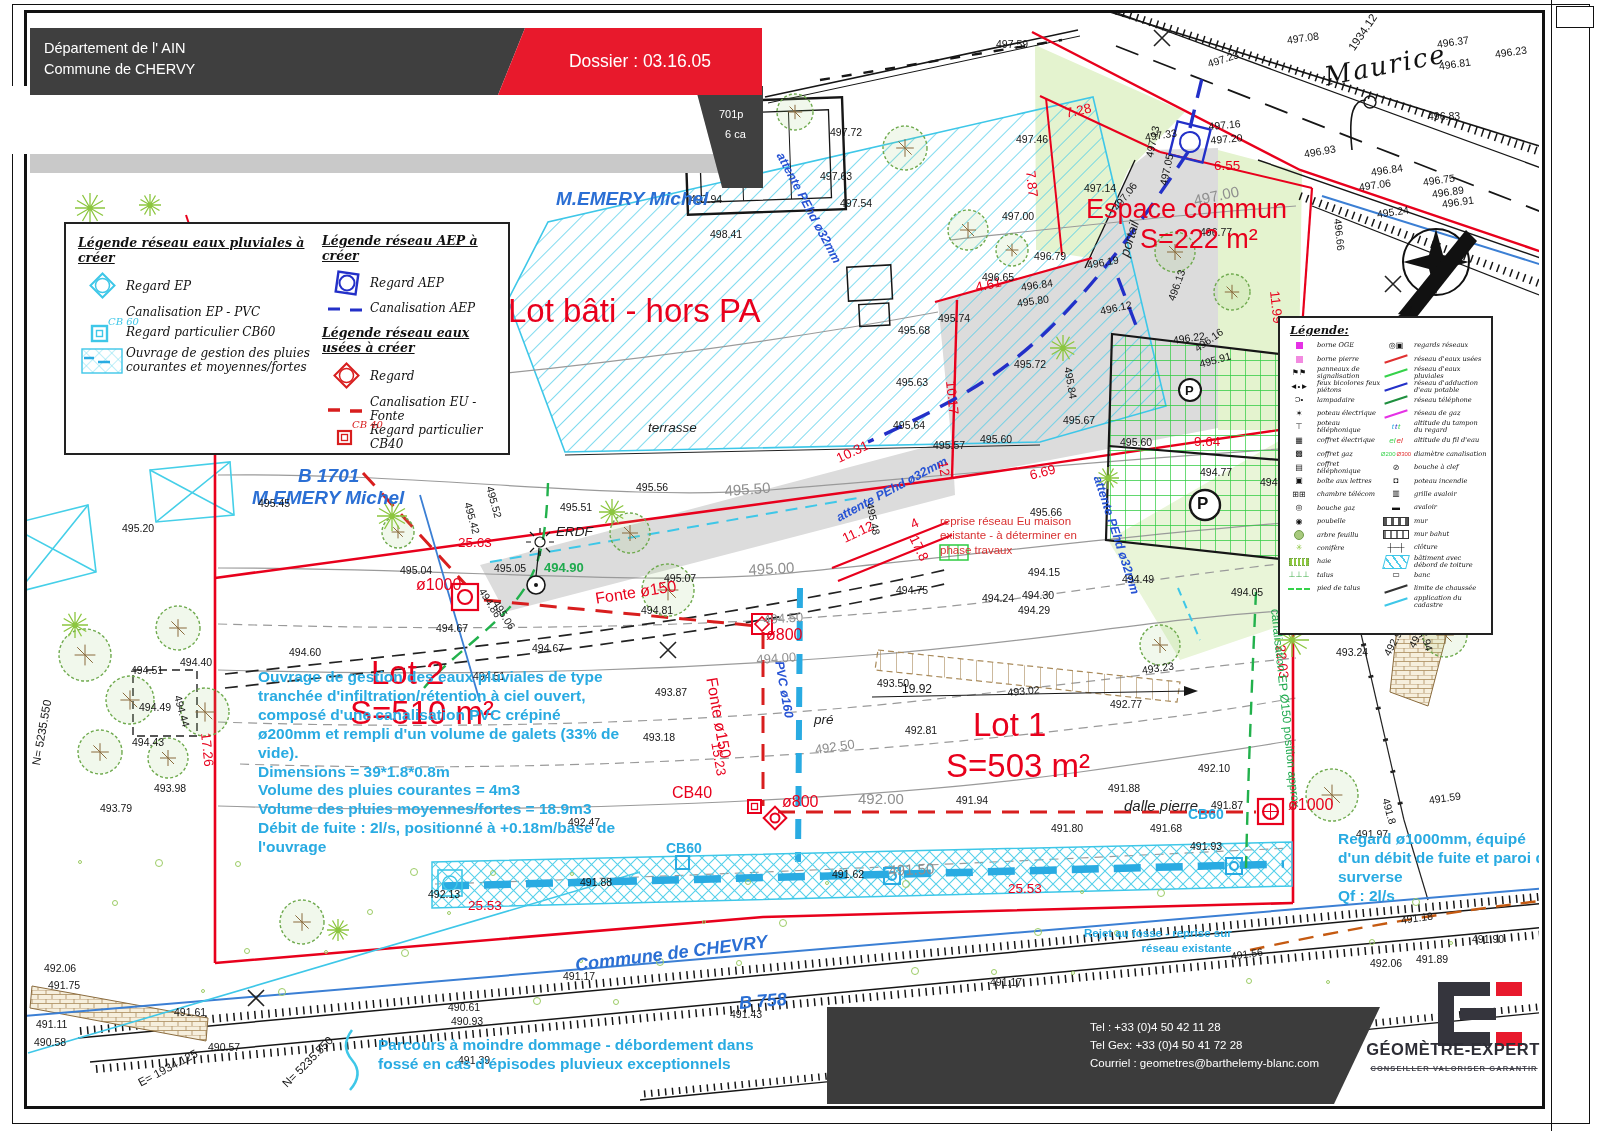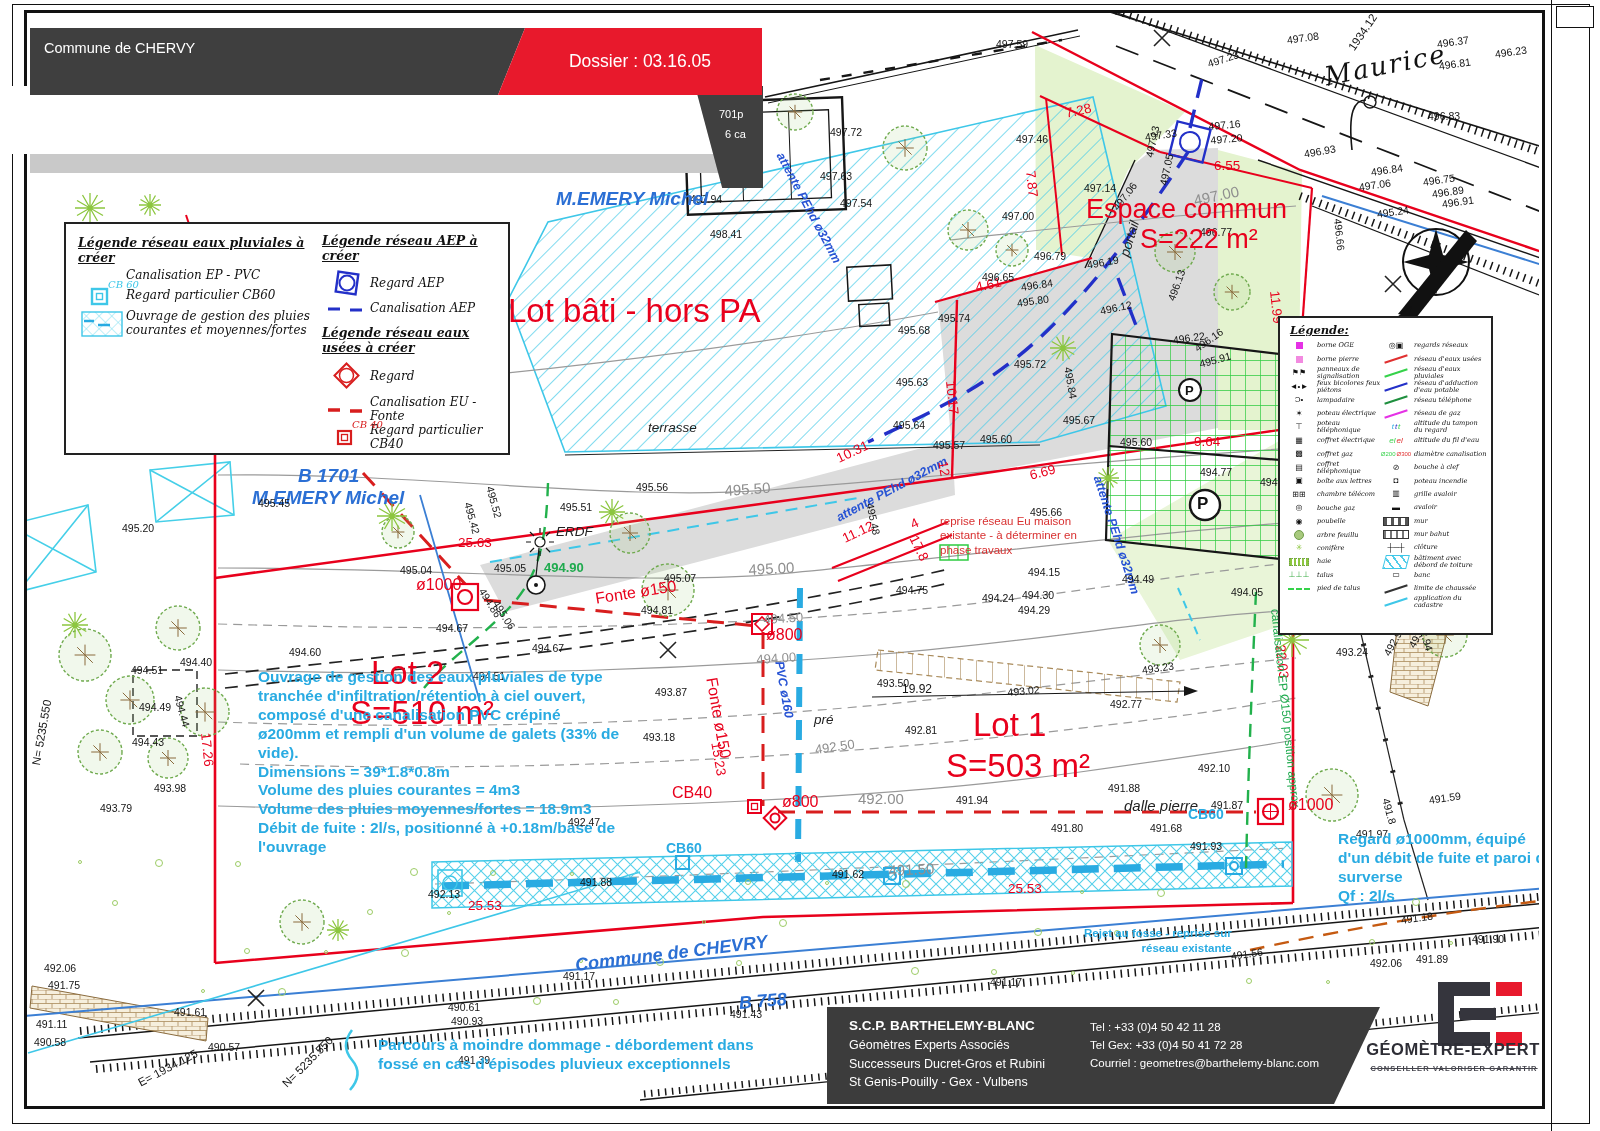--- a/index.html
+++ b/index.html
@@ -598,29 +598,41 @@
  </div>
 </div>
 
 <div class="hdr-gray"></div>
 <div class="hdr-white"></div>
 <div class="flag">
   <span style="left:24px;top:22px">701p</span>
   <span style="left:30px;top:42px">6 ca</span>
 </div>
 <div class="hdr-dark">
+  <div>Département de l' AIN</div>
   <div>Commune de CHERVY</div>
 </div>
 <div class="hdr-red">
   <div>Dossier : 03.16.05</div>
 </div>
 
 <div class="lg1">
   <div class="lg1-colA" id="lgA">
       <div class="lg1-title">Légende réseau eaux pluviales à créer</div>
+      <div class="lg1-row">
+        <span class="lg1-ic">
+          <svg width="40" height="36">
+            <g fill="none" stroke="#3ec7e8">
+              <rect x="12" y="8" width="17" height="17" stroke-width="2" transform="rotate(45 20.5 16.5)"></rect>
+              <circle cx="20.5" cy="16.5" r="7" stroke-width="1.5"></circle>
+            </g>
+          </svg>
+        </span>
+        <span class="lg1-lab">Regard EP</span>
+      </div>
       <div class="lg1-row">
         <span class="lg1-ic">
           <svg width="40" height="14"></svg>
         </span>
         <span class="lg1-lab">Canalisation EP - PVC</span>
       </div>
       <div class="lg1-row">
         <span class="lg1-ic">
           <svg width="40" height="24">
             <rect x="10" y="5" width="15" height="15" fill="none" stroke="#3ec7e8" stroke-width="2.4"></rect>
@@ -940,26 +952,20 @@
           <span class="lg2-ic">
             <span class="ric-line" style="border-top-color:#3ec7e8"></span>
           </span>
           <span class="lg2-lab">application du cadastre</span>
         </div>
       </div>
     </div>
 </div>
 
 <div class="footer">
-  <div class="ft-col1">
-    <div class="ft-name">S.C.P. BARTHELEMY-BLANC</div>
-    <div class="ft-line">Géomètres Experts Associés</div>
-    <div class="ft-line">Successeurs Ducret-Gros et Rubini</div>
-    <div class="ft-line">St Genis-Pouilly - Gex - Vulbens</div>
-  </div>
   <div class="ft-col2">
     <div class="ft-tel">Tel  : +33 (0)4 50 42 11 28</div>
     <div class="ft-tel">Tel Gex: +33 (0)4 50 41 72 28</div>
     <div class="ft-tel">Courriel : geometres@barthelemy-blanc.com</div>
   </div>
 </div>
 <div class="logo">
   <div style="left:0;top:0;width:52px;height:14px;background:#35353d"></div>
   <div style="left:58px;top:0;width:26px;height:14px;background:#e8192c"></div>
   <div style="left:0;top:0;width:16px;height:64px;background:#35353d"></div>

